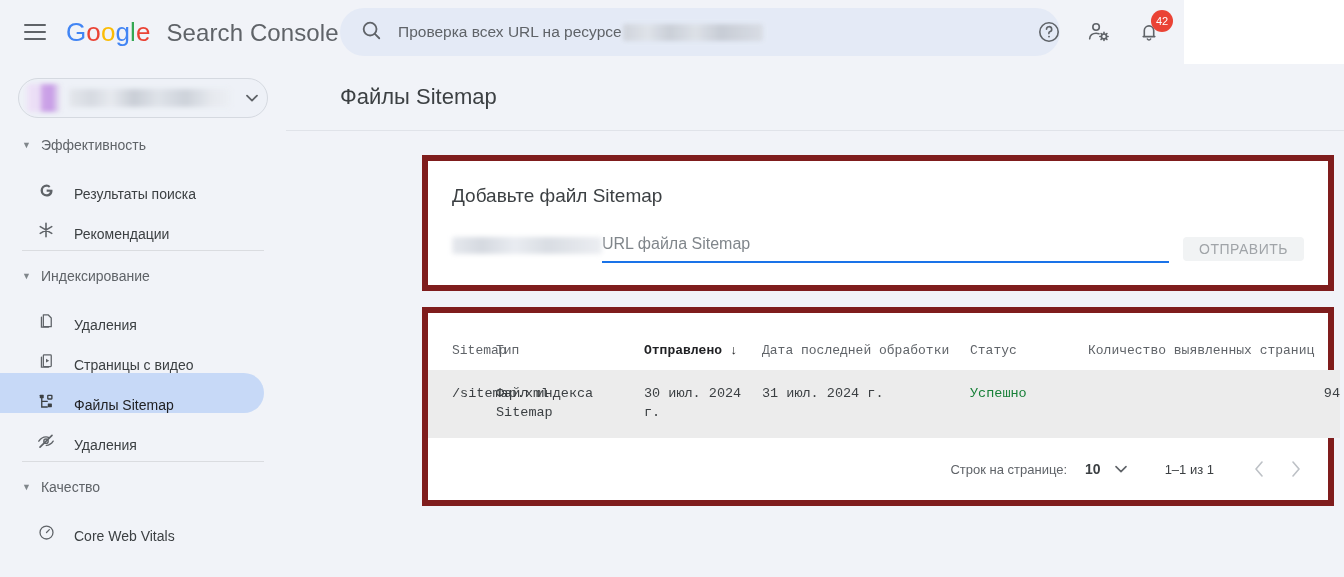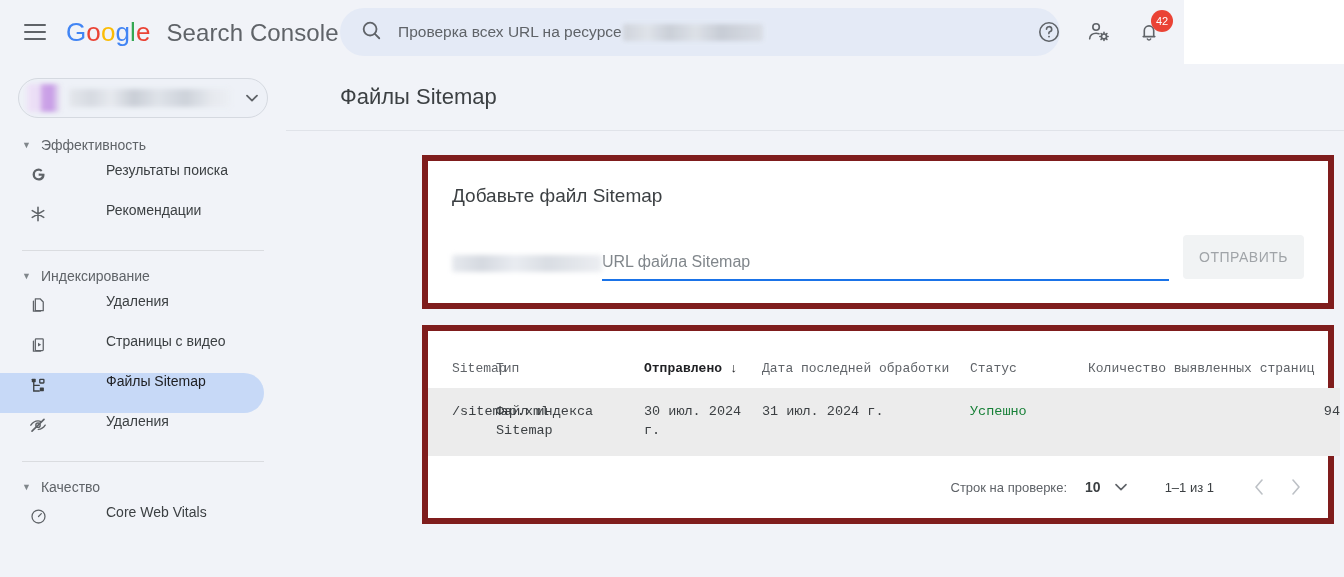--- a/index.html
+++ b/index.html
@@ -84,24 +84,24 @@
   }
   .prop-caret { width:30px; display:flex; align-items:center; justify-content:center; color:#5f6368; }
 
   .nav-group-title {
     display:flex; align-items:center; gap:10px;
     height:34px; padding-left:22px; color:#5f6368; font-size:14px; cursor:pointer;
   }
   .nav-group-title .tri { color:#80868b; font-size:9px; line-height:1; }
 
   .nav-item {
-    display:flex; align-items:flex-start; height:40px;
-    padding-left:26px; margin-right:22px;
+    display:flex; align-items:flex-end; height:40px;
+    padding-left:34px; margin-right:22px;
     border-top-right-radius:20px; border-bottom-right-radius:20px;
-    color:#3c4043; font-size:14px; cursor:pointer;gap:40px;
+    color:#3c4043; font-size:14px; cursor:pointer;
   }
   .nav-item .ni-icon { width:24px; height:24px; display:flex; align-items:center; justify-content:center; color:#5f6368; flex:none; }
   .nav-item .ni-label { margin-left:16px; white-space:nowrap; }
   .nav-item.active { background:#c7d9f7; color:#202124; font-weight:400; }
   .nav-item.active .ni-icon { color:#3c4043; }
   .nav-divider { height:1px; background:#dadce0; margin:8px 22px 8px 22px; }
 
   
   .main {
     position:absolute; top:64px; left:286px; width:1058px; height:513px;
@@ -127,21 +127,21 @@
     filter:blur(2.6px);
   }
   .url-field {
     flex:1; border-bottom:2px solid #1a73e8; padding-bottom:8px;
     color:#80868b; font-size:16px; margin-left:0px; cursor:text;
   }
   .submit-btn {
     margin-left:14px; margin-bottom:2px;
     background:#f1f3f4; color:#a0a4a8;
     border:none; border-radius:4px;
-    height:44px; padding:4px 16px;
+    height:24px; padding:4px 16px;
     font-size:14px; letter-spacing:.5px; font-family:inherit;
     cursor:default;
   }
 
   .card-table { width:912px; padding-bottom:0; }
   .table-head {
     display:flex; align-items:center; justify-content:space-between;
     padding:22px 22px 0 24px;
   }
   .table-title { font-size:19px; color:#3c4043; }
@@ -375,21 +375,21 @@
               <td class="col-1">Файл индекса Sitemap</td>
               <td class="col-2">30 июл. 2024 г.</td>
               <td class="col-3">31 июл. 2024 г.</td>
               <td class="col-4 status">Успешно</td>
               <td class="col-5 num">94</td>
             </tr>
           </tbody>
         </table>
 
         <div class="pager">
-          <span class="pager-label">Строк на проверке:</span>
+          <span class="pager-label">Строк на странице:</span>
           <span class="pager-size">10</span>
           <span class="pager-caret">
             <svg width="12" height="8" viewBox="0 0 12 8">
                 <path d="M1 1.6 6 6.6l5-5" fill="none" stroke="#5f6368" stroke-width="1.6" stroke-linecap="round" stroke-linejoin="round"></path>
               </svg>
           </span>
           <span class="pager-range">1–1 из 1</span>
           <span class="pager-nav">
             <div>
               <svg width="11" height="16" viewBox="0 0 11 16">

